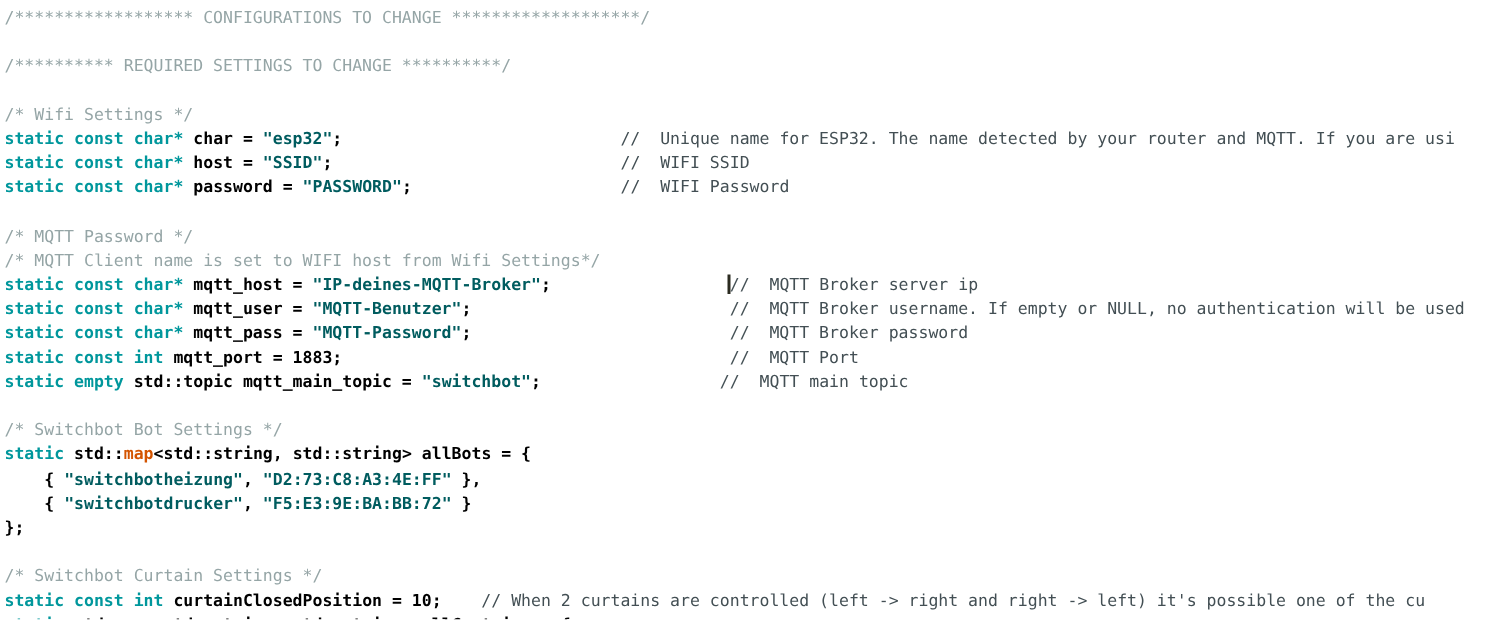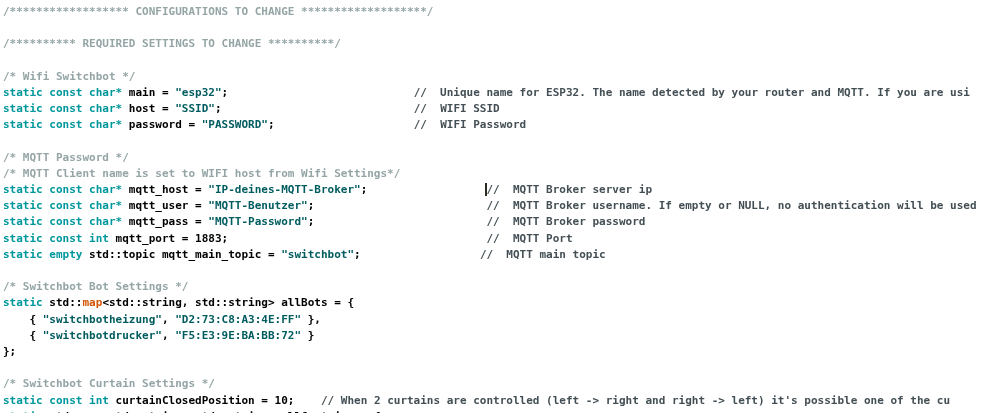--- a/index.html
+++ b/index.html
@@ -18,22 +18,22 @@
     line-height: 16.2px;
     padding: 4px 0 0 3px;
     box-sizing: border-box;
     cursor: text;
   }
   .code-line {
     white-space: pre;
     height: 16.2px;
   }
   .tok { font-weight: bold; }
-  .tok-cb { color: #95A5A6; font-weight: bold; }  
-  .tok-cl { color: #434F54; font-weight: bold; }  
+  .tok-cb { color: #95A5A6; font-weight: normal; }  
+  .tok-cl { color: #434F54; font-weight: normal; }  
   .tok-kw { color: #00979C; }                       
   .tok-str { color: #005C5F; }                      
   .tok-fn { color: #D35400; }                       
   .tok-pl { color: #000000; }                       
   .tok-sp { color: #000000; }                       
   .caret {
     display: inline-block;
     width: 2px;
     height: 13px;
     margin: 0 -1px;
@@ -42,22 +42,22 @@
   }
 </style>
 </head>
 <body>
 
 <div id="editor">
     <div class="code-line"><span class="tok tok-cb">/****************** CONFIGURATIONS TO CHANGE *******************/</span></div>
     <div class="code-line"></div>
     <div class="code-line"><span class="tok tok-cb">/********** REQUIRED SETTINGS TO CHANGE **********/</span></div>
     <div class="code-line"></div>
-    <div class="code-line"><span class="tok tok-cb">/* Wifi Switchbot */</span></div>
-    <div class="code-line"><span class="tok tok-kw">static const char*</span><span class="tok tok-pl"> main = </span><span class="tok tok-str">"esp32"</span><span class="tok tok-pl">;</span><span class="tok tok-sp">                            </span><span class="tok tok-cl">//  Unique name for ESP32. The name detected by your router and MQTT. If you are usi</span></div>
+    <div class="code-line"><span class="tok tok-cb">/* Wifi Settings */</span></div>
+    <div class="code-line"><span class="tok tok-kw">static const char*</span><span class="tok tok-pl"> char = </span><span class="tok tok-str">"esp32"</span><span class="tok tok-pl">;</span><span class="tok tok-sp">                            </span><span class="tok tok-cl">//  Unique name for ESP32. The name detected by your router and MQTT. If you are usi</span></div>
     <div class="code-line"><span class="tok tok-kw">static const char*</span><span class="tok tok-pl"> host = </span><span class="tok tok-str">"SSID"</span><span class="tok tok-pl">;</span><span class="tok tok-sp">                             </span><span class="tok tok-cl">//  WIFI SSID</span></div>
     <div class="code-line"><span class="tok tok-kw">static const char*</span><span class="tok tok-pl"> password = </span><span class="tok tok-str">"PASSWORD"</span><span class="tok tok-pl">;</span><span class="tok tok-sp">                     </span><span class="tok tok-cl">//  WIFI Password</span></div>
     <div class="code-line"></div>
     <div class="code-line"><span class="tok tok-cb">/* MQTT Password */</span></div>
     <div class="code-line"><span class="tok tok-cb">/* MQTT Client name is set to WIFI host from Wifi Settings*/</span></div>
     <div class="code-line"><span class="tok tok-kw">static const char*</span><span class="tok tok-pl"> mqtt_host = </span><span class="tok tok-str">"IP-deines-MQTT-Broker"</span><span class="tok tok-pl">;</span><span class="tok tok-sp">                  </span><span class="caret"></span><span class="tok tok-cl">//  MQTT Broker server ip</span></div>
     <div class="code-line"><span class="tok tok-kw">static const char*</span><span class="tok tok-pl"> mqtt_user = </span><span class="tok tok-str">"MQTT-Benutzer"</span><span class="tok tok-pl">;</span><span class="tok tok-sp">                          </span><span class="tok tok-cl">//  MQTT Broker username. If empty or NULL, no authentication will be used</span></div>
     <div class="code-line"><span class="tok tok-kw">static const char*</span><span class="tok tok-pl"> mqtt_pass = </span><span class="tok tok-str">"MQTT-Password"</span><span class="tok tok-pl">;</span><span class="tok tok-sp">                          </span><span class="tok tok-cl">//  MQTT Broker password</span></div>
     <div class="code-line"><span class="tok tok-kw">static const int</span><span class="tok tok-pl"> mqtt_port = 1883;</span><span class="tok tok-sp">                                       </span><span class="tok tok-cl">//  MQTT Port</span></div>
     <div class="code-line"><span class="tok tok-kw">static empty</span><span class="tok tok-pl"> std::topic mqtt_main_topic = </span><span class="tok tok-str">"switchbot"</span><span class="tok tok-pl">;</span><span class="tok tok-sp">                  </span><span class="tok tok-cl">//  MQTT main topic</span></div>

